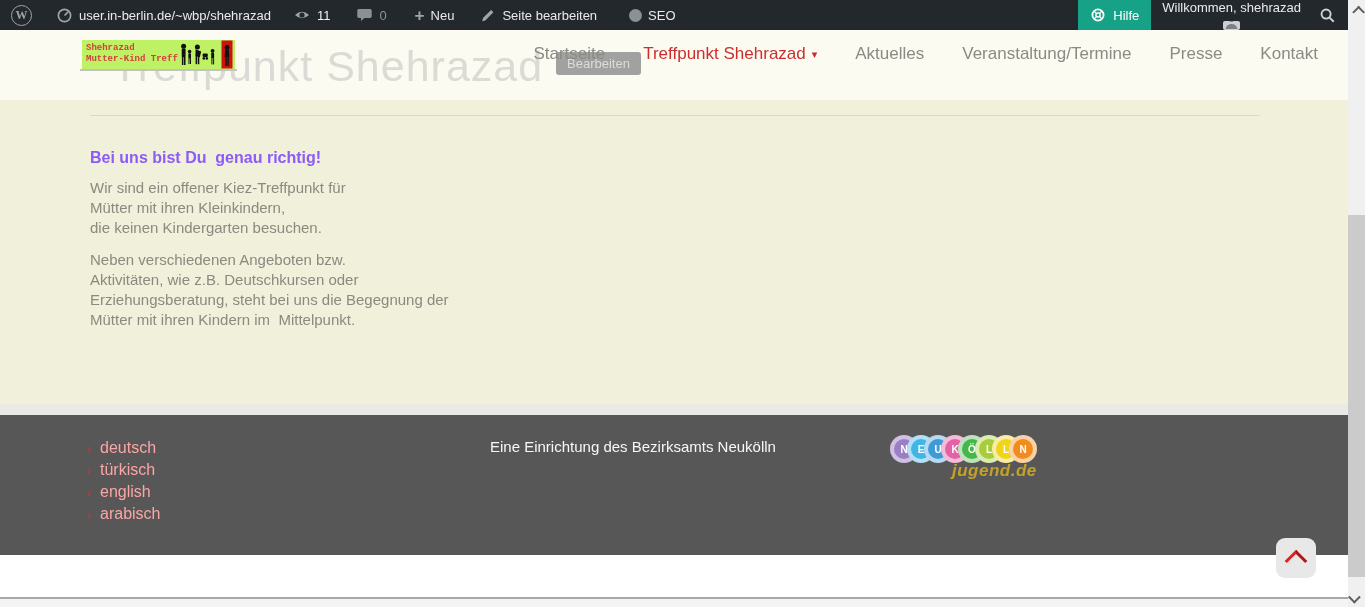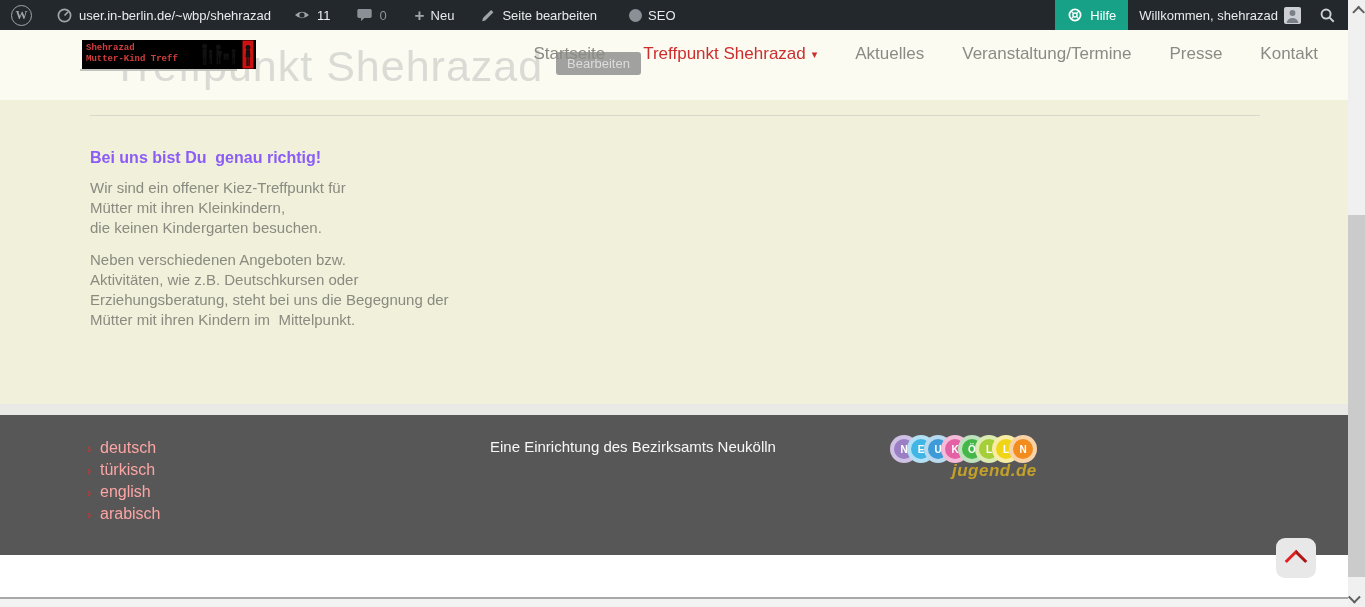--- a/index.html
+++ b/index.html
@@ -19,21 +19,21 @@
   .ab-spacer{flex:1;}
   .ab-help{background:#17a288;color:#fff;gap:7px;padding:0 12px;}
   .ab-avatar{width:17px;height:17px;background:#ccd0d4;border-radius:2px;display:flex;align-items:flex-end;justify-content:center;overflow:hidden;}
   .ab-plus{font-size:17px;font-weight:bold;color:#a0a5aa;line-height:1;}
   .seo-dot{width:13px;height:13px;border-radius:50%;background:#8b9096;display:inline-block;}
 
   
   .siteheader{position:absolute;left:0;top:30px;width:1348px;height:70px;background:#fbfbf2;}
   .pagetitle{position:absolute;left:112px;top:42px;font-size:43px;font-weight:300;color:#dbdbd6;
              letter-spacing:1px;z-index:1;white-space:nowrap;}
-  .sitelogo{position:absolute;left:82px;top:40px;width:174px;height:29px;background:#000000;z-index:2;}
+  .sitelogo{position:absolute;left:82px;top:40px;width:153px;height:29px;background:#bef264;z-index:2;}
   .sitelogo .logotext{position:absolute;left:4px;top:3px;font-family:"Liberation Mono",monospace;
                       font-weight:bold;font-size:9px;line-height:11px;color:#d43d3d;white-space:pre;}
   .sitelogo svg{position:absolute;right:1px;top:0;}
   .logoshadow{position:absolute;left:80px;top:69px;width:157px;height:2px;background:#c3c3bd;z-index:2;}
 
   .mainnav{position:absolute;right:47px;top:30px;height:48px;display:flex;align-items:center;
            gap:38px;z-index:3;}
   .nav-item{font-size:17px;font-weight:300;color:#8b8b85;cursor:pointer;display:flex;align-items:center;gap:6px;white-space:nowrap;}
   .nav-item.active{color:#cc2e2e;}
   .nav-item .caret{font-size:11px;color:#cc2e2e;}
@@ -134,21 +134,21 @@
       <svg width="16" height="16" viewBox="0 0 20 20">
         <circle cx="10" cy="10" r="7" fill="none" stroke="#ffffff" stroke-width="2.2"></circle>
         <circle cx="10" cy="10" r="2.6" fill="none" stroke="#ffffff" stroke-width="1.8"></circle>
         <line x1="5.2" y1="5.2" x2="8" y2="8" stroke="#ffffff" stroke-width="1.6"></line>
         <line x1="14.8" y1="5.2" x2="12" y2="8" stroke="#ffffff" stroke-width="1.6"></line>
         <line x1="5.2" y1="14.8" x2="8" y2="12" stroke="#ffffff" stroke-width="1.6"></line>
         <line x1="14.8" y1="14.8" x2="12" y2="12" stroke="#ffffff" stroke-width="1.6"></line>
       </svg>
       <span>Hilfe</span>
     </div>
-    <div class="ab-item" style="margin-left:2px;">
+    <div class="ab-item" style="margin-left:2px;flex-direction:column;">
       <span>Willkommen, shehrazad</span>
       <span class="ab-avatar">
         <svg width="17" height="17" viewBox="0 0 18 18">
           <circle cx="9" cy="6.3" r="3.1" fill="#798087"></circle>
           <path d="M2.8 17 a6.2 5.4 0 0 1 12.4 0 z" fill="#798087"></path>
         </svg>
       </span>
     </div>
     <div class="ab-item" style="padding-right:12px;">
       <svg width="17" height="17" viewBox="0 0 18 18">

